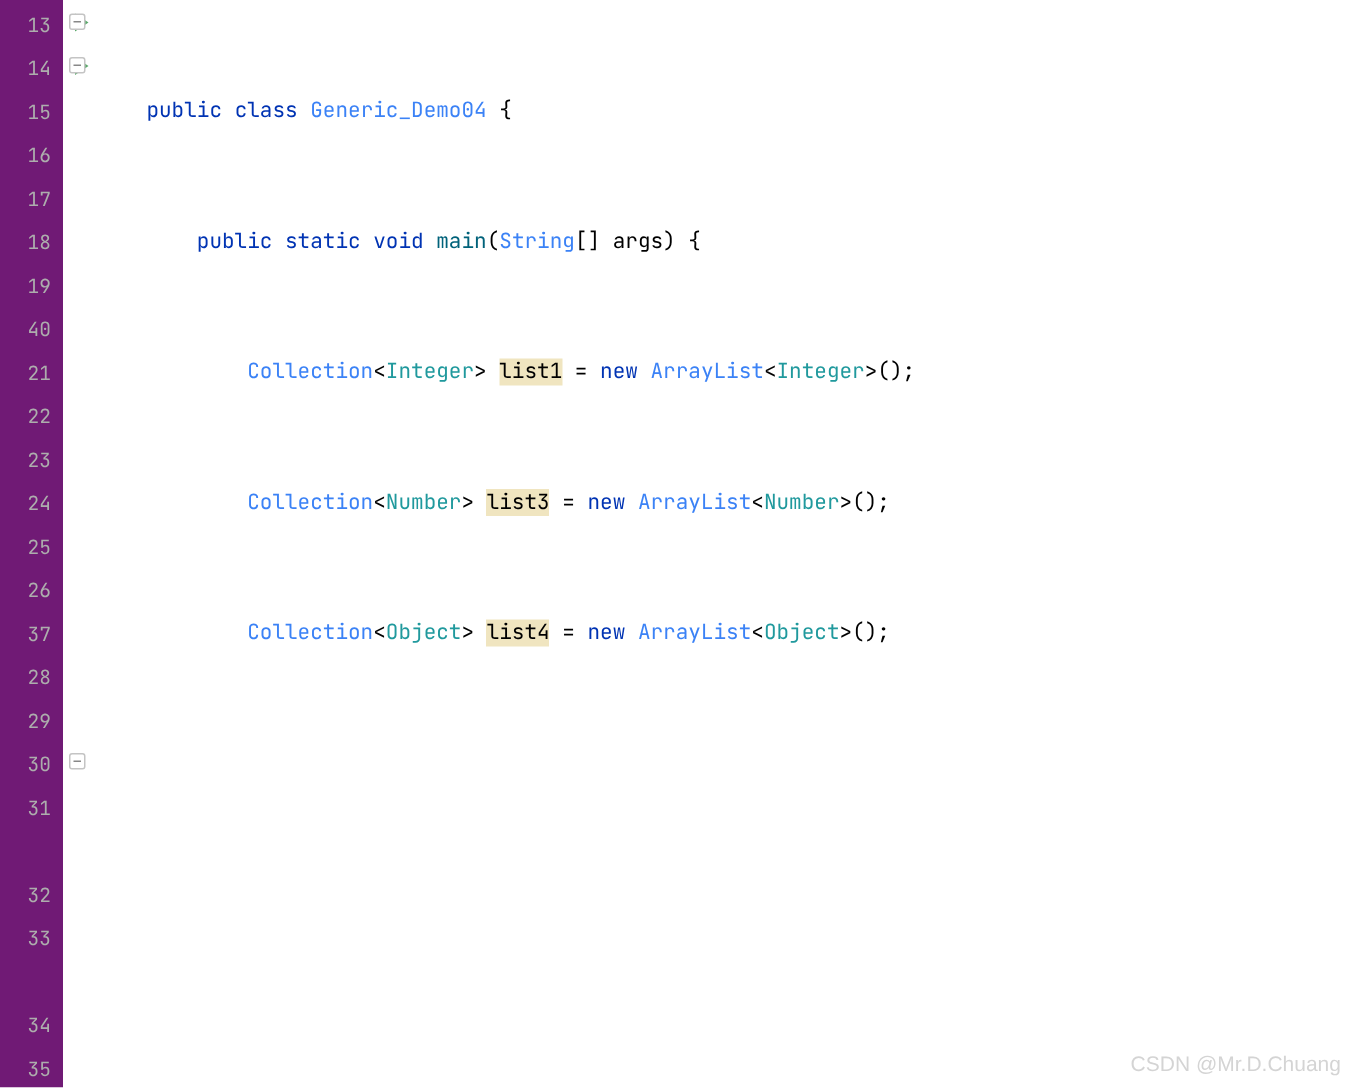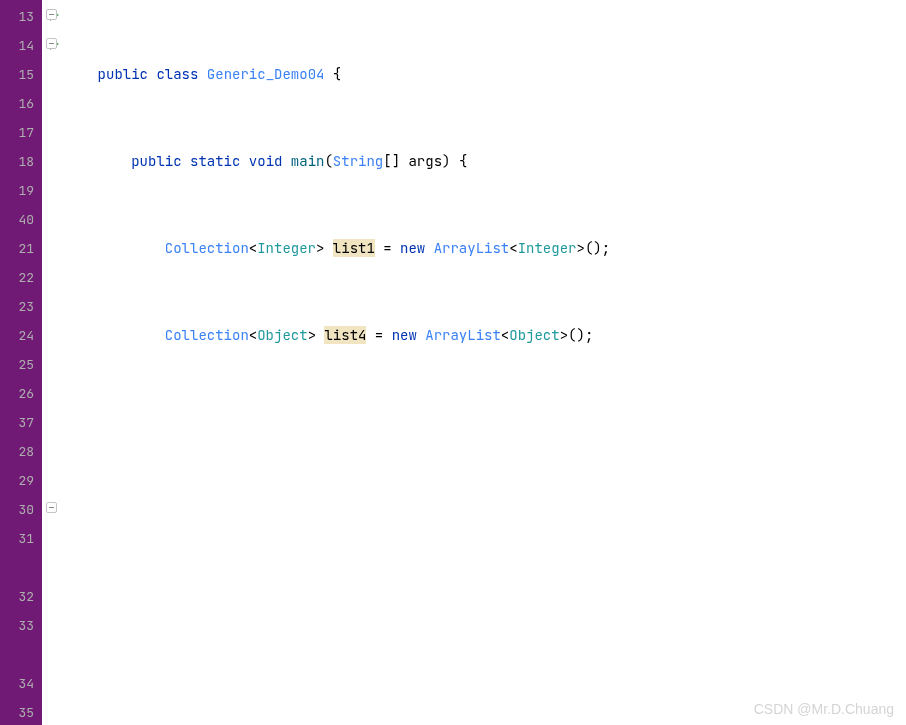--- a/index.html
+++ b/index.html
@@ -120,20 +120,21 @@
   <div class="fold-col">
     <div class="fold-ctl" style="top:9px"></div>
     <div class="fold-ctl" style="top:38px"></div>
     <div class="fold-ctl" style="top:502px"></div>
   </div>
 
   <div class="code">
     <div class="line"><span>    </span><span class="kw">public</span> <span class="kw">class</span> <span class="type">Generic_Demo04</span><span> {</span></div>
     <div class="line"><span>        </span><span class="kw">public</span> <span class="kw">static</span> <span class="kw">void</span> <span class="method-decl">main</span><span>(</span><span class="type">String</span><span>[] </span><span class="param">args</span><span>)</span><span> {</span></div>
     <div class="line"><span>            </span><span class="type">Collection</span>&lt;<span class="generic">Integer</span>&gt; <span class="var-hl">list1</span><span> = </span><span class="kw">new</span> <span class="type">ArrayList</span>&lt;<span class="generic">Integer</span>&gt;<span>();</span></div>
+    <div class="line"><span>            </span><span class="type">Collection</span>&lt;<span class="generic">Number</span>&gt; <span class="var-hl">list3</span><span> = </span><span class="kw">new</span> <span class="type">ArrayList</span>&lt;<span class="generic">Number</span>&gt;<span>();</span></div>
     <div class="line"><span>            </span><span class="type">Collection</span>&lt;<span class="generic">Object</span>&gt; <span class="var-hl">list4</span><span> = </span><span class="kw">new</span> <span class="type">ArrayList</span>&lt;<span class="generic">Object</span>&gt;<span>();</span></div>
     <div class="line"></div>
     
     
     
     
     
     
     
     

